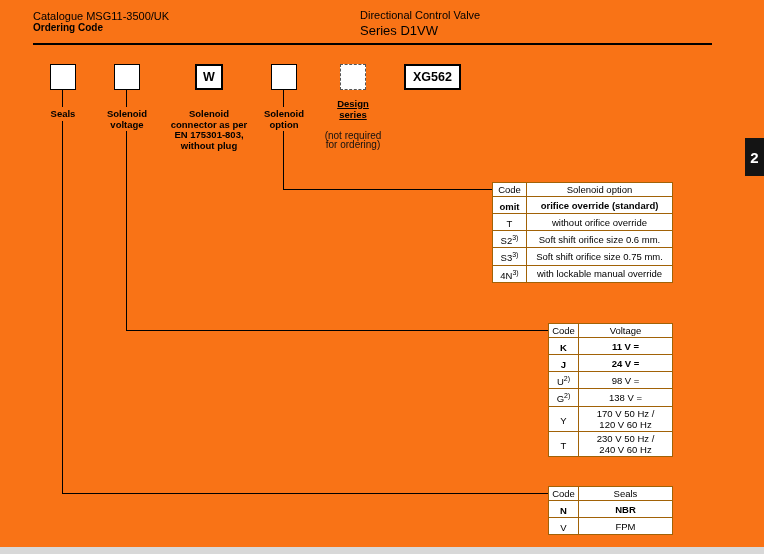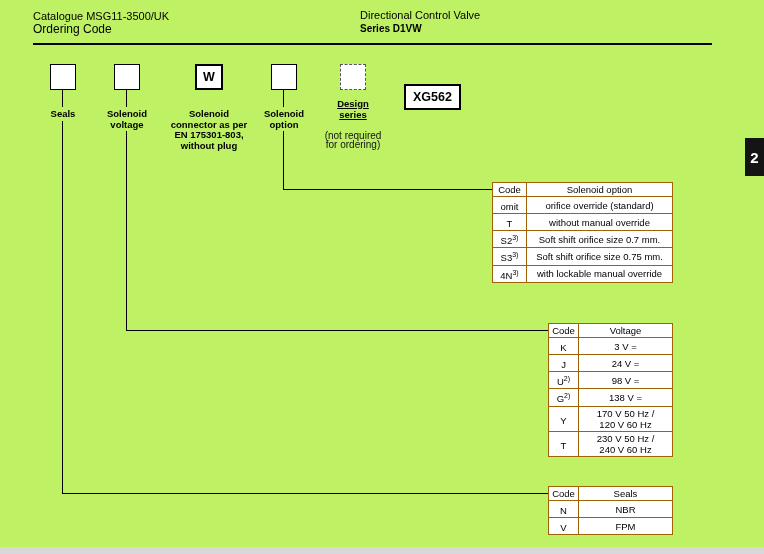--- a/index.html
+++ b/index.html
@@ -1,24 +1,24 @@
 <!DOCTYPE html>
 <html><head>
 <meta charset="utf-8">
 <style>
   * { margin:0; padding:0; box-sizing:border-box; }
   html,body { background:#ffffff; }
   body { font-family:"Liberation Sans", sans-serif; color:#000; }
-  .page { position:relative; width:764px; height:554px; background:#bef264; overflow:hidden; }
+  .page { position:relative; width:764px; height:554px; background:#f97316; overflow:hidden; }
 
   
   .hdr-catalogue { position:absolute; left:33px; top:10px; font-size:11px; }
-  .hdr-ordering  { position:absolute; left:33px; top:22px; font-size:12px; font-weight:normal; }
+  .hdr-ordering  { position:absolute; left:33px; top:22px; font-size:10px; font-weight:bold; }
   .hdr-product   { position:absolute; left:360px; top:9px;  font-size:11px; }
-  .hdr-series    { position:absolute; left:360px; top:23px; font-size:10px; font-weight:bold; }
+  .hdr-series    { position:absolute; left:360px; top:23px; font-size:13px; font-weight:normal; }
   .hdr-rule      { position:absolute; left:33px; top:43px; width:679px; height:2px; background:#000; }
   .page-tab      { position:absolute; left:745px; top:138px; width:19px; height:38px; background:#141414;
                    color:#fff; font-weight:bold; font-size:15px; display:flex; align-items:center; justify-content:center; }
 
   
   .code-box { position:absolute; top:64px; height:26px; border:1px solid #000; background:#fff;
               display:flex; align-items:center; justify-content:center; font-weight:bold; font-size:12px; }
   .code-box.heavy  { border-width:2px; font-size:12.5px; }
   .code-box.dashed { border:1px dashed #555; }
 
@@ -30,21 +30,21 @@
 
   
   .vline, .hline { position:absolute; background:#000; }
   .vline { width:1px; }
   .hline { height:1px; }
 
   
   table.opt { position:absolute; border-collapse:collapse; background:#fff; }
   table.opt td { border:1px solid #a16207; font-size:9.5px; line-height:11px; text-align:center;
                  padding:1px 3px; height:14px; white-space:pre-line; }
-  table.opt tr.bold td { font-weight:normal; }
+  table.opt tr.bold td { font-weight:bold; }
   table.opt sup { font-size:7px; vertical-align:super; }
 
   #tbl-solopt  td:first-child { width:34px; }
   #tbl-solopt  td:last-child  { width:146px; }
   #tbl-voltage td:first-child, #tbl-seals td:first-child { width:30px; }
   #tbl-voltage td:last-child,  #tbl-seals td:last-child  { width:94px; }
 
   .page-bottom-edge { position:absolute; left:0; top:547px; width:764px; height:7px; background:#d8d8d8; }
 </style>
 </head>
@@ -57,21 +57,21 @@
   <div class="hdr-product">Directional Control Valve</div>
   <div class="hdr-series">Series D1VW</div>
   <div class="hdr-rule"></div>
   <div class="page-tab">2</div>
 
   <div class="code-box" style="left:50px;  width:26px;"></div>
   <div class="code-box" style="left:114px; width:26px;"></div>
   <div class="code-box heavy" style="left:195px; width:28px;">W</div>
   <div class="code-box" style="left:271px; width:26px;"></div>
   <div class="code-box dashed" style="left:340px; width:26px;"></div>
-  <div class="code-box heavy" style="left:404px; width:57px;margin-top:20px;">XG562</div>
+  <div class="code-box heavy" style="left:404px; width:57px;">XG562</div>
 
   <div class="box-label" style="left:33px;  top:109px; width:60px;">Seals</div>
   <div class="box-label" style="left:92px;  top:109px; width:70px;">Solenoid
 voltage</div>
   <div class="box-label" style="left:162px; top:109px; width:94px;">Solenoid
 connector as per
 EN 175301-803,
 without plug</div>
   <div class="box-label" style="left:249px; top:109px; width:70px;">Solenoid
 option</div>
@@ -98,46 +98,46 @@
         <tr>
       <td>Code</td>
       <td>Solenoid option</td>
     </tr>
     <tr class="bold">
       <td><span>omit</span><sup></sup></td>
       <td>orifice override (standard)</td>
     </tr>
     <tr>
       <td><span>T</span><sup></sup></td>
-      <td>without manual override</td>
+      <td>without orifice override</td>
     </tr>
     <tr>
       <td><span>S2</span><sup>3)</sup></td>
-      <td>Soft shift orifice size 0.7 mm.</td>
+      <td>Soft shift orifice size 0.6 mm.</td>
     </tr>
     <tr>
       <td><span>S3</span><sup>3)</sup></td>
       <td>Soft shift orifice size 0.75 mm.</td>
     </tr>
     <tr>
       <td><span>4N</span><sup>3)</sup></td>
       <td>with lockable manual override</td>
     </tr>
   </tbody>
     </table>
 
   <table class="opt" id="tbl-voltage" style="left:548px; top:323px;">
     <tbody>
         <tr>
       <td>Code</td>
       <td>Voltage</td>
     </tr>
     <tr class="bold">
       <td><span>K</span><sup></sup></td>
-      <td>3 V =</td>
+      <td>11 V =</td>
     </tr>
     <tr class="bold">
       <td><span>J</span><sup></sup></td>
       <td>24 V =</td>
     </tr>
     <tr>
       <td><span>U</span><sup>2)</sup></td>
       <td>98 V =</td>
     </tr>
     <tr>

